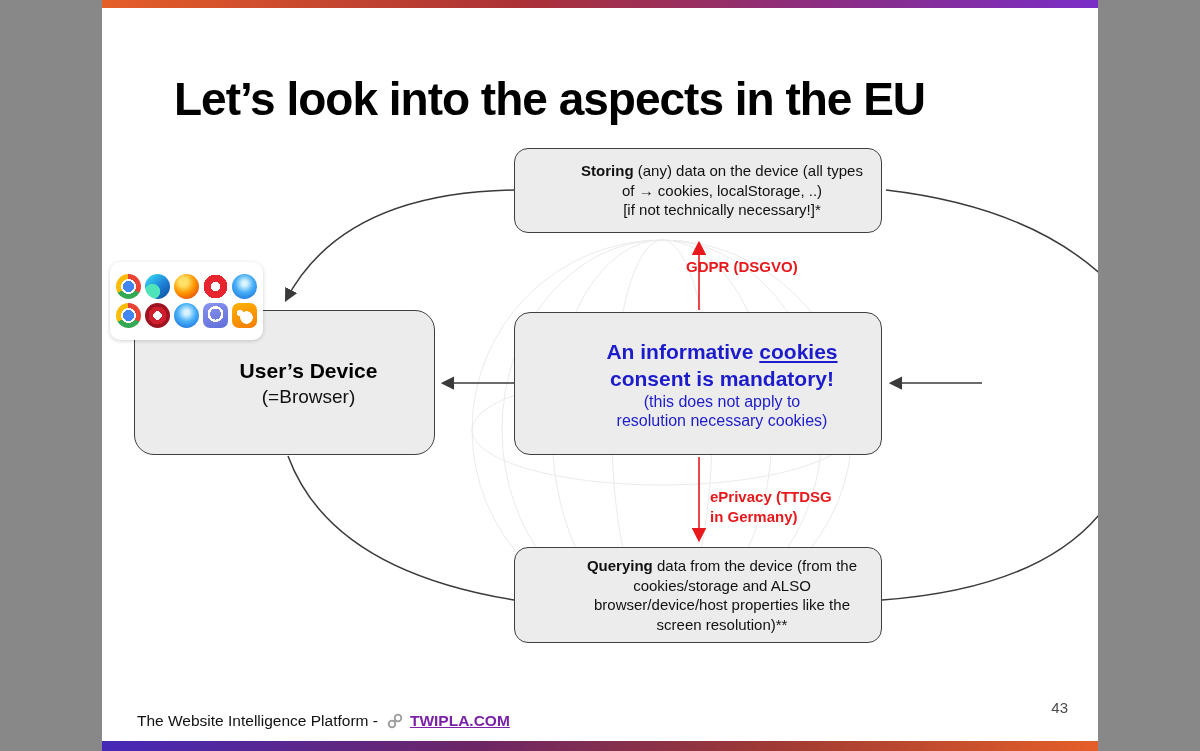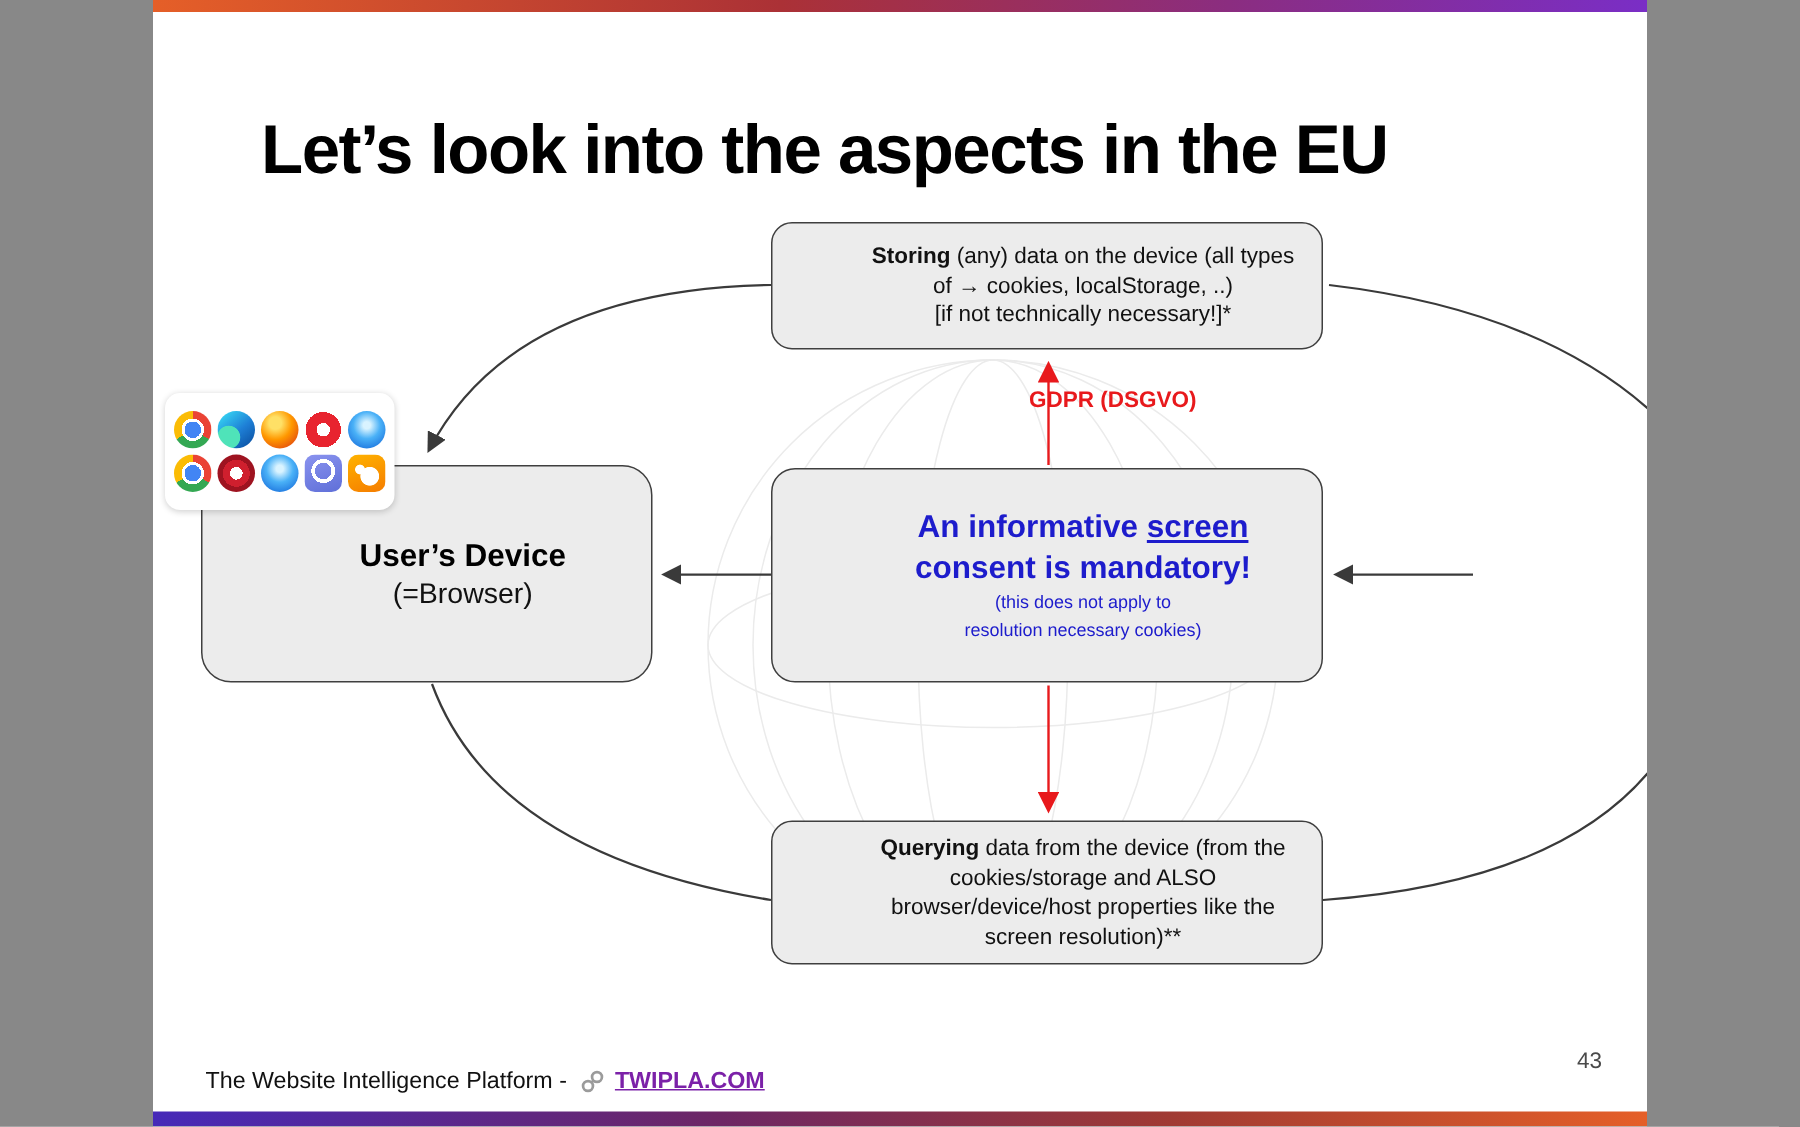--- a/index.html
+++ b/index.html
@@ -21,21 +21,21 @@
   .mk-red{fill:var(--accent-red);}
   .globe-wire{stroke:#ebebeb;stroke-width:1;fill:none;}
   .box{position:absolute;background:var(--box-bg);border:1.5px solid var(--box-border);
     display:flex;flex-direction:column;justify-content:center;align-items:center;
     text-align:center;z-index:2;box-sizing:border-box;padding-left:48px;}
   .box-small-text{font-size:15px;line-height:19.5px;color:#111;}
   .storing-box{left:412px;top:148px;width:368px;height:85px;border-radius:14px;}
   .querying-box{left:412px;top:547px;width:368px;height:96px;border-radius:14px;}
   .consent-box{left:412px;top:312px;width:368px;height:143px;border-radius:16px;}
   .consent-main{font-size:21px;line-height:27px;font-weight:700;color:var(--accent-blue);}
-  .consent-note{font-size:12px;line-height:19px;color:var(--accent-blue);}
+  .consent-note{font-size:16px;line-height:19px;color:var(--accent-blue);}
   .device-box{left:32px;top:310px;width:301px;height:145px;border-radius:20px;}
   .service-box{left:882px;top:310px;width:293px;height:145px;border-radius:20px;}
   .side-title{font-size:21px;line-height:27px;font-weight:700;color:#000;}
   .side-sub{font-size:19px;line-height:25px;color:#111;}
   .red-label{position:absolute;font-size:15px;line-height:20px;font-weight:700;color:var(--accent-red);z-index:2;}
   .gdpr-label{left:584px;top:257px;}
   .eprivacy-label{left:608px;top:487px;}
   .browser-panel{position:absolute;left:8px;top:262px;width:153px;height:78px;background:#fff;border-radius:10px;
     box-shadow:0 1px 4px rgba(0,0,0,.18);z-index:3;display:flex;align-items:center;justify-content:center;}
   .bicons{display:grid;grid-template-columns:repeat(5,25px);gap:4px 4px;}
@@ -103,26 +103,30 @@
 
   <div class="box storing-box">
     <div class="box-small-text"><b>Storing</b><span> (any) data on the device (all types</span></div>
     <div class="box-small-text">of → cookies, localStorage, ..)</div>
     <div class="box-small-text">[if not technically necessary!]*</div>
   </div>
 
   <div class="red-label gdpr-label">GDPR (DSGVO)</div>
 
   <div class="box consent-box">
-    <div class="consent-main"><span>An informative </span><span class="underlined">screen</span></div>
+    <div class="consent-main"><span>An informative </span><span class="underlined">cookies</span></div>
     <div class="consent-main">consent is mandatory!</div>
     <div class="consent-note">(this does not apply to</div>
     <div class="consent-note">resolution necessary cookies)</div>
   </div>
 
+  <div class="red-label eprivacy-label">
+    <div>ePrivacy (TTDSG</div>
+    <div>in Germany)</div>
+  </div>
 
   <div class="box querying-box">
     <div class="box-small-text"><b>Querying</b><span> data from the device (from the</span></div>
     <div class="box-small-text">cookies/storage and ALSO</div>
     <div class="box-small-text">browser/device/host properties like the</div>
     <div class="box-small-text">screen resolution)**</div>
   </div>
 
   <div class="box device-box">
     <div class="side-title">User’s Device</div>

